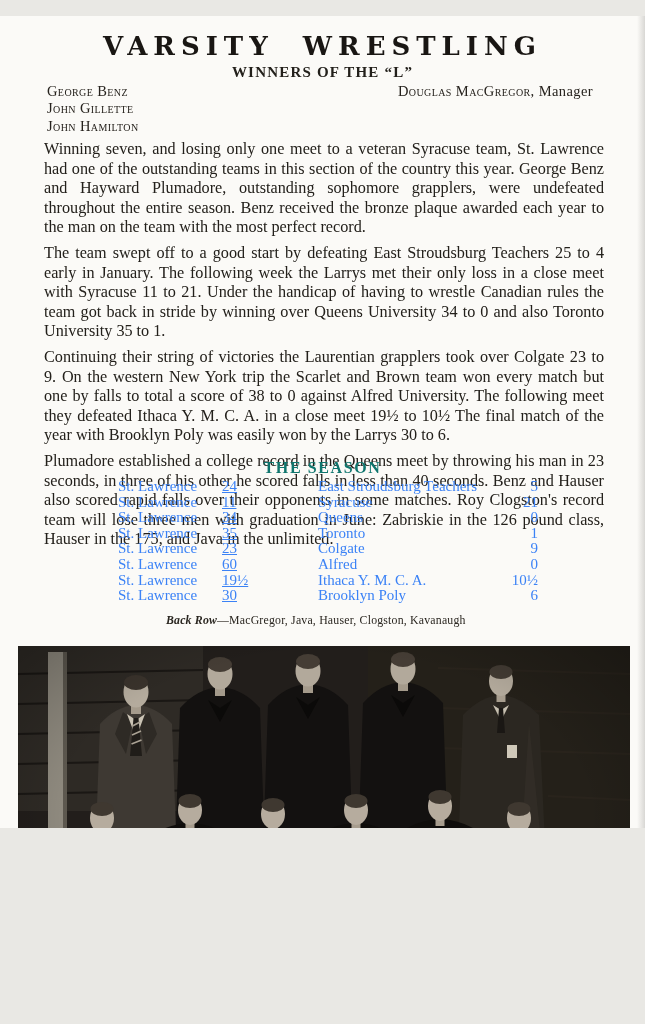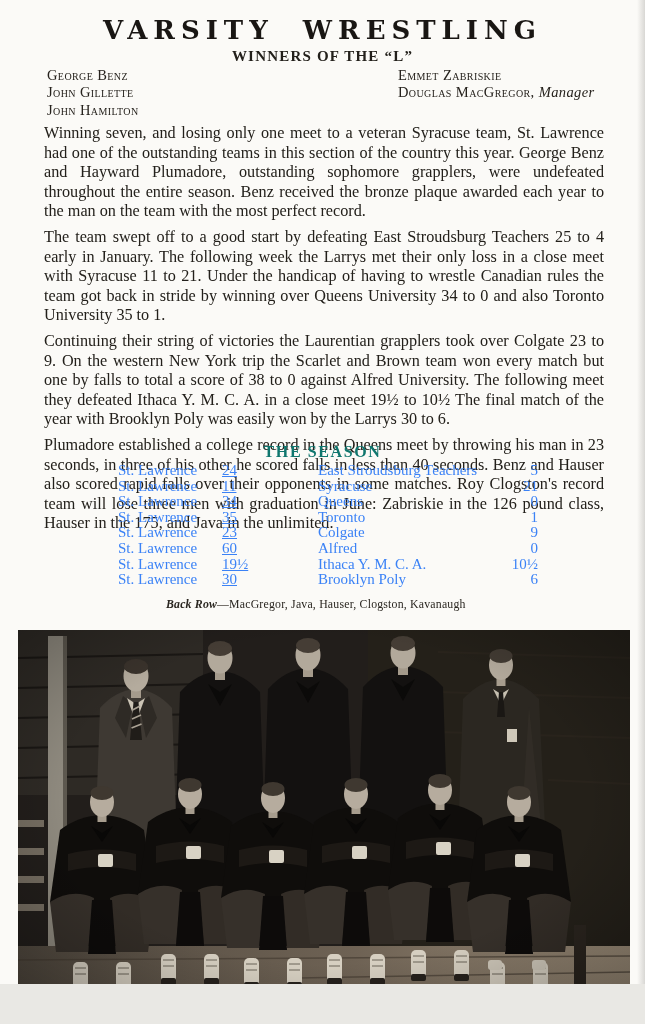--- a/index.html
+++ b/index.html
@@ -1,17 +1,17 @@
 <!DOCTYPE html>
 <html><head>
 <meta charset="utf-8">
 <style>
   html,body{margin:0;padding:0;background:#e9e8e4;}
   .page{
-    position:relative;width:645px;height:984px;margin:0 auto;
+    position:relative;width:645px;height:812px;margin:16px auto;
     background:#fbfaf7;color:#211e19;overflow:hidden;
     font-family:"Liberation Serif",serif;
   }
   .page::after{
     content:"";position:absolute;top:0;right:0;width:8px;height:100%;
     background:linear-gradient(to left,rgba(60,58,54,.18),rgba(60,58,54,0));
     pointer-events:none;
   }
   .title{
     position:absolute;top:15px;left:0;right:0;text-align:center;
@@ -21,21 +21,21 @@
   }
   .subtitle{
     position:absolute;top:48px;left:0;right:0;text-align:center;
     font-weight:bold;font-size:15px;letter-spacing:1.2px;color:#23201b;
     white-space:nowrap;
   }
   .winners{position:absolute;top:67px;left:0;right:0;height:56px;}
   .wcol{position:absolute;top:0;font-variant:small-caps;font-size:14.5px;
     line-height:17.4px;letter-spacing:.4px;color:#26221d;white-space:nowrap;}
   .wcol.c1{left:47px;} .wcol.c2{left:214px;} .wcol.c3{left:398px;}
-  .manager-title{font-variant:normal;font-style:italic;}
+  .manager-title{font-variant:normal;}
   .bodytext{
     position:absolute;top:124px;left:44px;width:560px;
     font-size:16.2px;line-height:19.6px;text-align:justify;color:#23201b;
   }
   .bodytext p{margin:0 0 6px 0;}
   .season-head{
     position:absolute;top:443px;left:0;right:0;text-align:center;
     font-weight:bold;font-size:16px;letter-spacing:1.6px;color:#0f766e;
     white-space:nowrap;
   }
@@ -68,21 +68,20 @@
   <div class="title">VARSITY WRESTLING</div>
   <div class="subtitle">WINNERS OF THE “L”</div>
 
   <div class="winners">
     <div class="wcol c1">
       <div>George Benz</div>
       <div>John Gillette</div>
       <div>John Hamilton</div>
     </div>
     <div class="wcol c3">
-      <div>Emmet Zabriskie</div>
       <div><span>Douglas MacGregor, </span><span class="manager-title">Manager</span></div>
     </div>
   </div>
 
   <div class="bodytext">
     <p>Winning seven, and losing only one meet to a veteran Syracuse team, St. Lawrence had one of the outstanding teams in this section of the country this year. George Benz and Hayward Plumadore, outstanding sophomore grapplers, were undefeated throughout the entire season. Benz received the bronze plaque awarded each year to the man on the team with the most perfect record.</p>
     <p>The team swept off to a good start by defeating East Stroudsburg Teachers 25 to 4 early in January. The following week the Larrys met their only loss in a close meet with Syracuse 11 to 21. Under the handicap of having to wrestle Canadian rules the team got back in stride by winning over Queens University 34 to 0 and also Toronto University 35 to 1.</p>
     <p>Continuing their string of victories the Laurentian grapplers took over Colgate 23 to 9. On the western New York trip the Scarlet and Brown team won every match but one by falls to total a score of 38 to 0 against Alfred University. The following meet they defeated Ithaca Y. M. C. A. in a close meet 19½ to 10½ The final match of the year with Brooklyn Poly was easily won by the Larrys 30 to 6.</p>
     <p>Plumadore established a college record in the Queens meet by throwing his man in 23 seconds, in three of his other he scored falls in less than 40 seconds. Benz and Hauser also scored rapid falls over their opponents in some matches. Roy Clogston's record team will lose three men with graduation in June: Zabriskie in the 126 pound class, Hauser in the 175, and Java in the unlimited.</p>
   </div>

